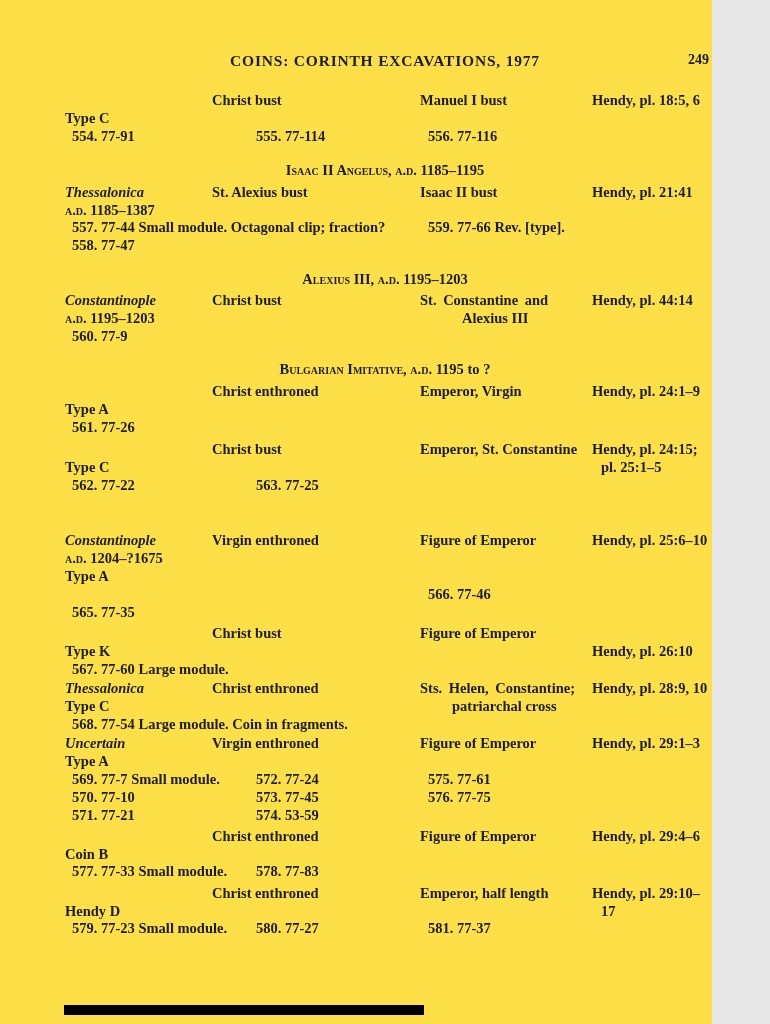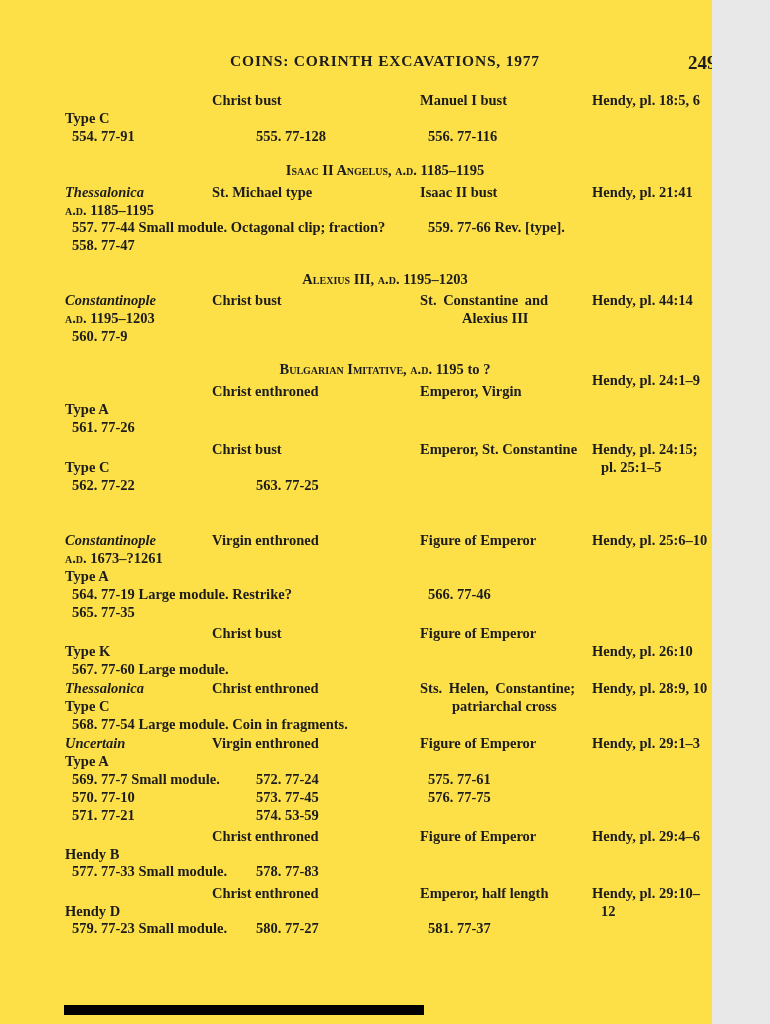--- a/index.html
+++ b/index.html
@@ -6,21 +6,21 @@
   .page{
     position:relative;width:712px;height:1024px;background:#fde047;
     font-family:"Liberation Serif","DejaVu Serif",serif;
     color:#1c1c1c;font-size:14.5px;overflow:hidden;font-weight:bold;
   }
   .line{position:absolute;white-space:nowrap;line-height:1.15;}
   .sc{font-variant:small-caps;}
   .it{font-style:italic;}
   .heading{left:0;width:770px;text-align:center;}
   .pagehead{left:0;width:770px;text-align:center;font-size:15.5px;letter-spacing:0.8px;}
-  .pagenum{left:688px;font-size:19px;}
+  .pagenum{left:688px;font-size:14px;}
   .c1{left:65px;}   
   .c1e{left:72px;}  
   .c2{left:212px;}  
   .c2e{left:256px;} 
   .c3{left:420px;}  
   .c3e{left:428px;} 
   .c4{left:592px;}  
   .c4b{left:601px;} 
   .just{word-spacing:3px;}
   .artifact-bar{position:absolute;left:64px;top:1005px;width:360px;height:10px;background:#000;}
@@ -31,65 +31,64 @@
 <div class="page">
 
   <div class="line pagehead" style="top:52px">COINS: CORINTH EXCAVATIONS, 1977</div>
   <div class="line pagenum" style="top:52px">249</div>
 
   <div class="line c2" style="top:92px">Christ bust</div>
   <div class="line c3" style="top:92px">Manuel I bust</div>
   <div class="line c4" style="top:92px">Hendy, pl. 18:5, 6</div>
   <div class="line c1" style="top:110px">Type C</div>
   <div class="line c1e" style="top:128px">554. 77-91</div>
-  <div class="line c2e" style="top:128px">555. 77-128</div>
+  <div class="line c2e" style="top:128px">555. 77-114</div>
   <div class="line c3e" style="top:128px">556. 77-116</div>
 
   <div class="line heading sc" style="top:162px">Isaac II Angelus, a.d. 1185–1195</div>
   <div class="line c1 it" style="top:184px">Thessalonica</div>
-  <div class="line c2" style="top:184px">St. Michael type</div>
+  <div class="line c2" style="top:184px">St. Alexius bust</div>
   <div class="line c3" style="top:184px">Isaac II bust</div>
   <div class="line c4" style="top:184px">Hendy, pl. 21:41</div>
-  <div class="line c1 sc" style="top:202px">a.d. 1185–1195</div>
+  <div class="line c1 sc" style="top:202px">a.d. 1185–1387</div>
   <div class="line c1e" style="top:219px">557. 77-44 Small module. Octagonal clip; fraction?</div>
   <div class="line c3e" style="top:219px">559. 77-66 Rev. [type].</div>
   <div class="line c1e" style="top:237px">558. 77-47</div>
 
   <div class="line heading sc" style="top:271px">Alexius III, a.d. 1195–1203</div>
   <div class="line c1 it" style="top:292px">Constantinople</div>
   <div class="line c2" style="top:292px">Christ bust</div>
   <div class="line c3 just" style="top:292px">St. Constantine and</div>
   <div class="line c4" style="top:292px">Hendy, pl. 44:14</div>
   <div class="line c1 sc" style="top:310px">a.d. 1195–1203</div>
   <div class="line" style="top:310px;left:462px">Alexius III</div>
   <div class="line c1e" style="top:328px">560. 77-9</div>
 
   <div class="line heading" style="top:361px"><span class="sc">Bulgarian Imitative, a.d. 1195 </span><span>to ?</span></div>
   <div class="line c2" style="top:383px">Christ enthroned</div>
   <div class="line c3" style="top:383px">Emperor, Virgin</div>
-  <div class="line c4" style="top:372px">Hendy, pl. 24:1–9</div>
+  <div class="line c4" style="top:383px">Hendy, pl. 24:1–9</div>
   <div class="line c1" style="top:401px">Type A</div>
   <div class="line c1e" style="top:419px">561. 77-26</div>
 
   <div class="line c2" style="top:441px">Christ bust</div>
   <div class="line c3" style="top:441px">Emperor, St. Constantine</div>
   <div class="line c4" style="top:441px">Hendy, pl. 24:15;</div>
   <div class="line c1" style="top:459px">Type C</div>
   <div class="line c4b" style="top:459px">pl. 25:1–5</div>
   <div class="line c1e" style="top:477px">562. 77-22</div>
   <div class="line c2e" style="top:477px">563. 77-25</div>
 
 
   <div class="line c1 it" style="top:532px">Constantinople</div>
   <div class="line c2" style="top:532px">Virgin enthroned</div>
   <div class="line c3" style="top:532px">Figure of Emperor</div>
   <div class="line c4" style="top:532px">Hendy, pl. 25:6–10</div>
-  <div class="line c1 sc" style="top:550px">a.d. 1673–?1261</div>
+  <div class="line c1 sc" style="top:550px">a.d. 1204–?1675</div>
   <div class="line c1" style="top:568px">Type A</div>
-  <div class="line c1e" style="top:586px">564. 77-19 Large module. Restrike?</div>
   <div class="line c3e" style="top:586px">566. 77-46</div>
   <div class="line c1e" style="top:604px">565. 77-35</div>
 
   <div class="line c2" style="top:625px">Christ bust</div>
   <div class="line c3" style="top:625px">Figure of Emperor</div>
   <div class="line c4" style="top:643px">Hendy, pl. 26:10</div>
   <div class="line c1" style="top:643px">Type K</div>
   <div class="line c1e" style="top:661px">567. 77-60 Large module.</div>
 
   <div class="line c1 it" style="top:680px">Thessalonica</div>
@@ -110,28 +109,28 @@
   <div class="line c3e" style="top:771px">575. 77-61</div>
   <div class="line c1e" style="top:789px">570. 77-10</div>
   <div class="line c2e" style="top:789px">573. 77-45</div>
   <div class="line c3e" style="top:789px">576. 77-75</div>
   <div class="line c1e" style="top:807px">571. 77-21</div>
   <div class="line c2e" style="top:807px">574. 53-59</div>
 
   <div class="line c2" style="top:828px">Christ enthroned</div>
   <div class="line c3" style="top:828px">Figure of Emperor</div>
   <div class="line c4" style="top:828px">Hendy, pl. 29:4–6</div>
-  <div class="line c1" style="top:846px">Hendy B</div>
+  <div class="line c1" style="top:846px">Coin B</div>
   <div class="line c1e" style="top:863px">577. 77-33 Small module.</div>
   <div class="line c2e" style="top:863px">578. 77-83</div>
 
   <div class="line c2" style="top:885px">Christ enthroned</div>
   <div class="line c3" style="top:885px">Emperor, half length</div>
   <div class="line c4" style="top:885px">Hendy, pl. 29:10–</div>
   <div class="line c1" style="top:903px">Hendy D</div>
-  <div class="line c4b" style="top:903px">12</div>
+  <div class="line c4b" style="top:903px">17</div>
   <div class="line c1e" style="top:920px">579. 77-23 Small module.</div>
   <div class="line c2e" style="top:920px">580. 77-27</div>
   <div class="line c3e" style="top:920px">581. 77-37</div>
 
   <div class="artifact-bar"></div>
 
 </div>
 
 </body></html>

